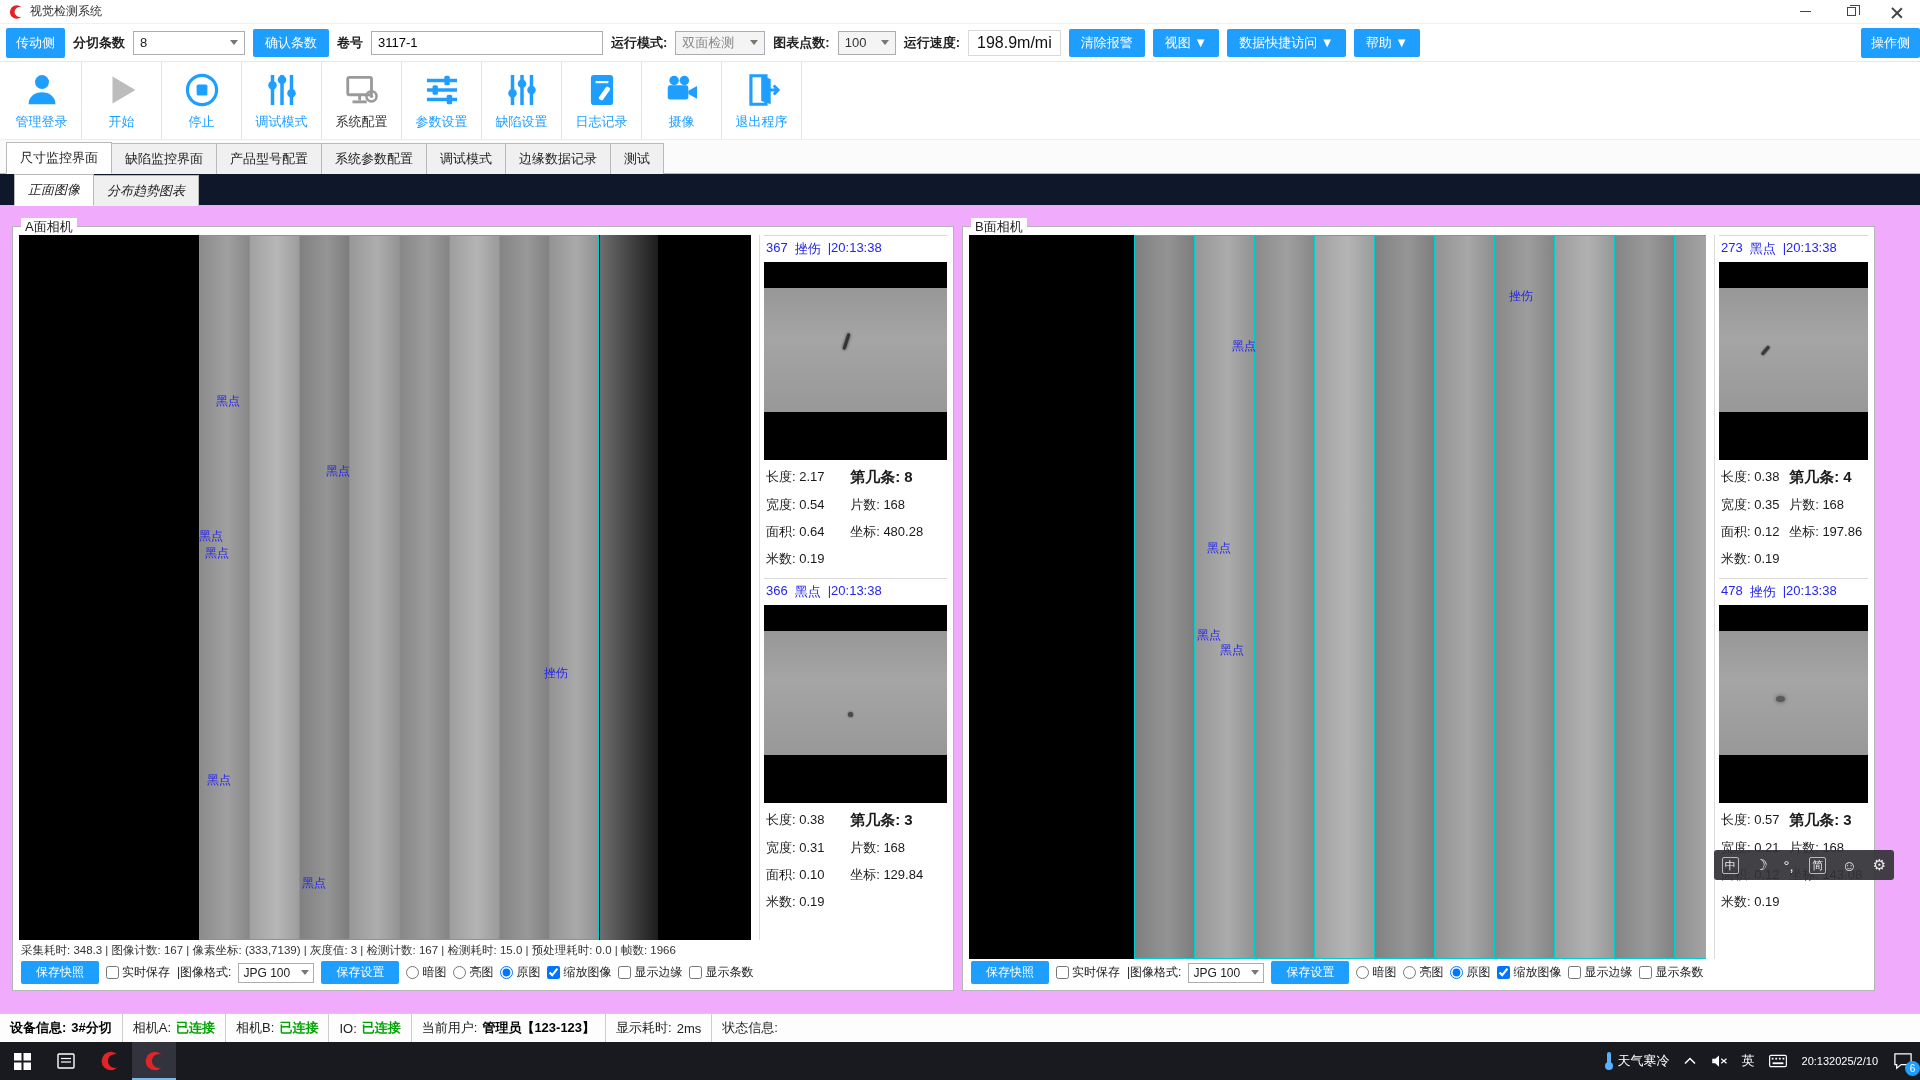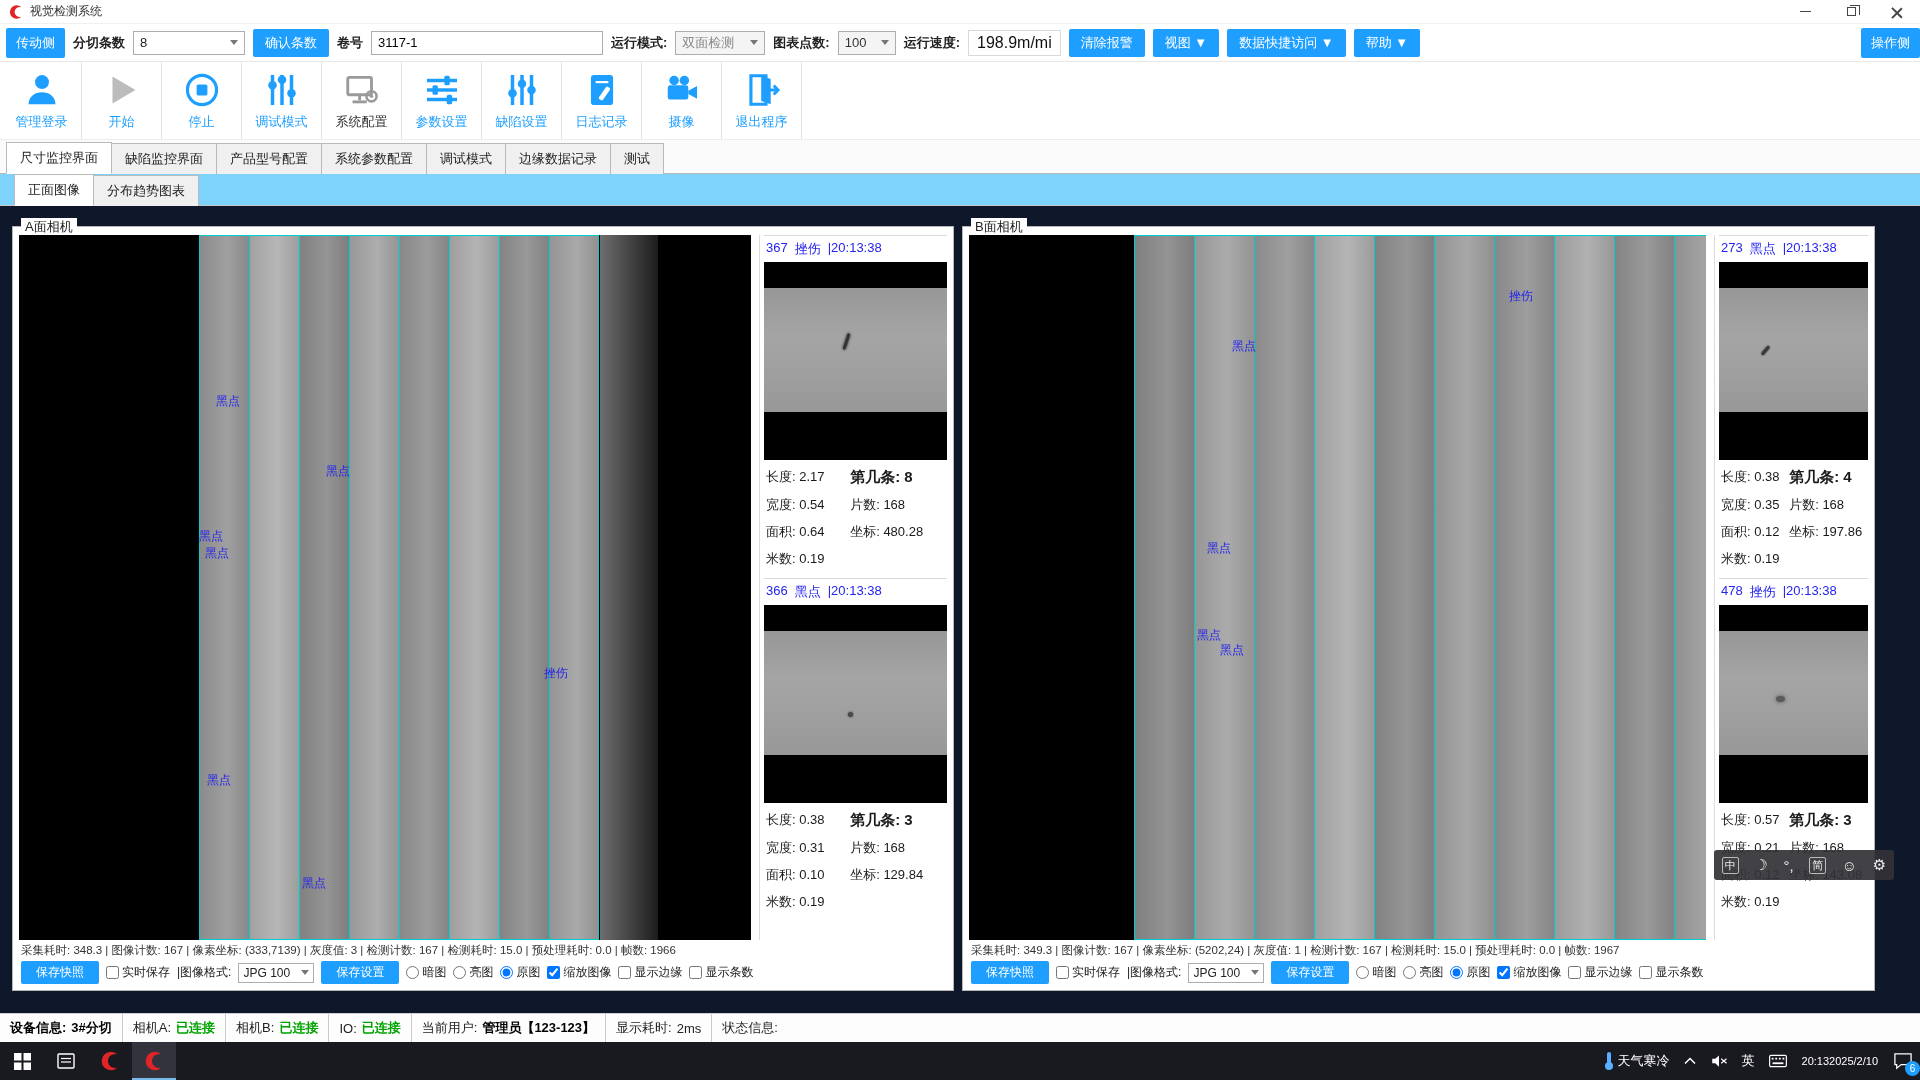--- a/index.html
+++ b/index.html
@@ -44,27 +44,27 @@
     border-bottom:1px solid #ededed; flex:0 0 auto; padding-left:2px; }
   .tool { width:80px; display:flex; flex-direction:column; align-items:center; justify-content:center;
     gap:4px; border-right:1px solid #e4e4e4; cursor:pointer; }
   .tool svg { width:38px; height:38px; }
   .tool .tlbl { font-size:13px; color:#1E9FFF; }
   .tool .tlbl.dark { color:#333; }
 
   
   .tabrow { display:flex; align-items:flex-end; background:#fbfbfb; border-bottom:1px solid #b9b9b9;
     padding:6px 0 0 6px; height:34px; flex:0 0 auto; }
-  .tabrow.sub { padding-left:14px; height:32px; background:#7dd3fc; border-bottom:1px solid #c9c9c9; }
+  .tabrow.sub { padding-left:14px; height:32px; background:#0f172a; border-bottom:1px solid #c9c9c9;font-style:italic; }
   .tab { font-size:13px; padding:6px 13px; background:#f0f0f0; border:1px solid #b9b9b9;
     border-bottom:none; margin-right:-1px; margin-bottom:-1px; cursor:pointer; white-space:nowrap; position:relative; }
   .tab.active { background:#fff; z-index:2; border-bottom:1px solid #fff; }
 
   
-  .content { flex:1; position:relative; background:#0f172a; }
+  .content { flex:1; position:relative; background:#f0abfc; }
   .panel { position:absolute; top:20px; height:765px; border:1px solid #b5b5b5;
     display:flex; flex-direction:column; padding:8px 6px 4px 6px; background:#fff; }
   .panel .legend { position:absolute; top:-9px; left:8px; background:#fff; padding:0 4px; font-size:13px; color:#222; }
   .panelA { left:12px; width:942px; }
   .panelB { left:962px; width:913px; }
   .cam-row { flex:1; display:flex; gap:8px; min-height:0; }
   .cam-image { flex:1; background:#000; position:relative; overflow:hidden; }
   .strips { position:absolute; top:0; bottom:0; display:flex; border-top:1px solid #00cdcd; border-bottom:1px solid #00cdcd; }
   .strip { height:100%; border-left:1px solid #00cdcd;
     background-image:linear-gradient(90deg, rgba(0,0,0,.10), rgba(255,255,255,.05) 55%, rgba(0,0,0,.12)); }
@@ -463,21 +463,20 @@
               <div><span>片数:</span> <span>168</span></div>
               <div><span>面积:</span> <span>0.12</span></div>
               <div><span>坐标:</span> <span>143.08</span></div>
               <div><span>米数:</span> <span>0.19</span></div>
               <div></div>
             </div>
           </div>
         </div>
       </div>
 
-      <div class="pstatus">采集耗时: 349.3 | 图像计数: 167 | 像素坐标: (5202,24) | 灰度值: 1 | 检测计数: 167 | 检测耗时: 15.0 | 预处理耗时: 0.0 | 帧数: 1967</div>
       <div class="pctrl">
         <button class="bbtn small">保存快照</button>
         <label>
             <input type="checkbox" style="">
             <span>实时保存</span>
           </label>
         <span>|图像格式:</span>
         <div class="sel small" style="width:76px">
           <span class="val">JPG 100</span>
           <i class="caret"></i>

